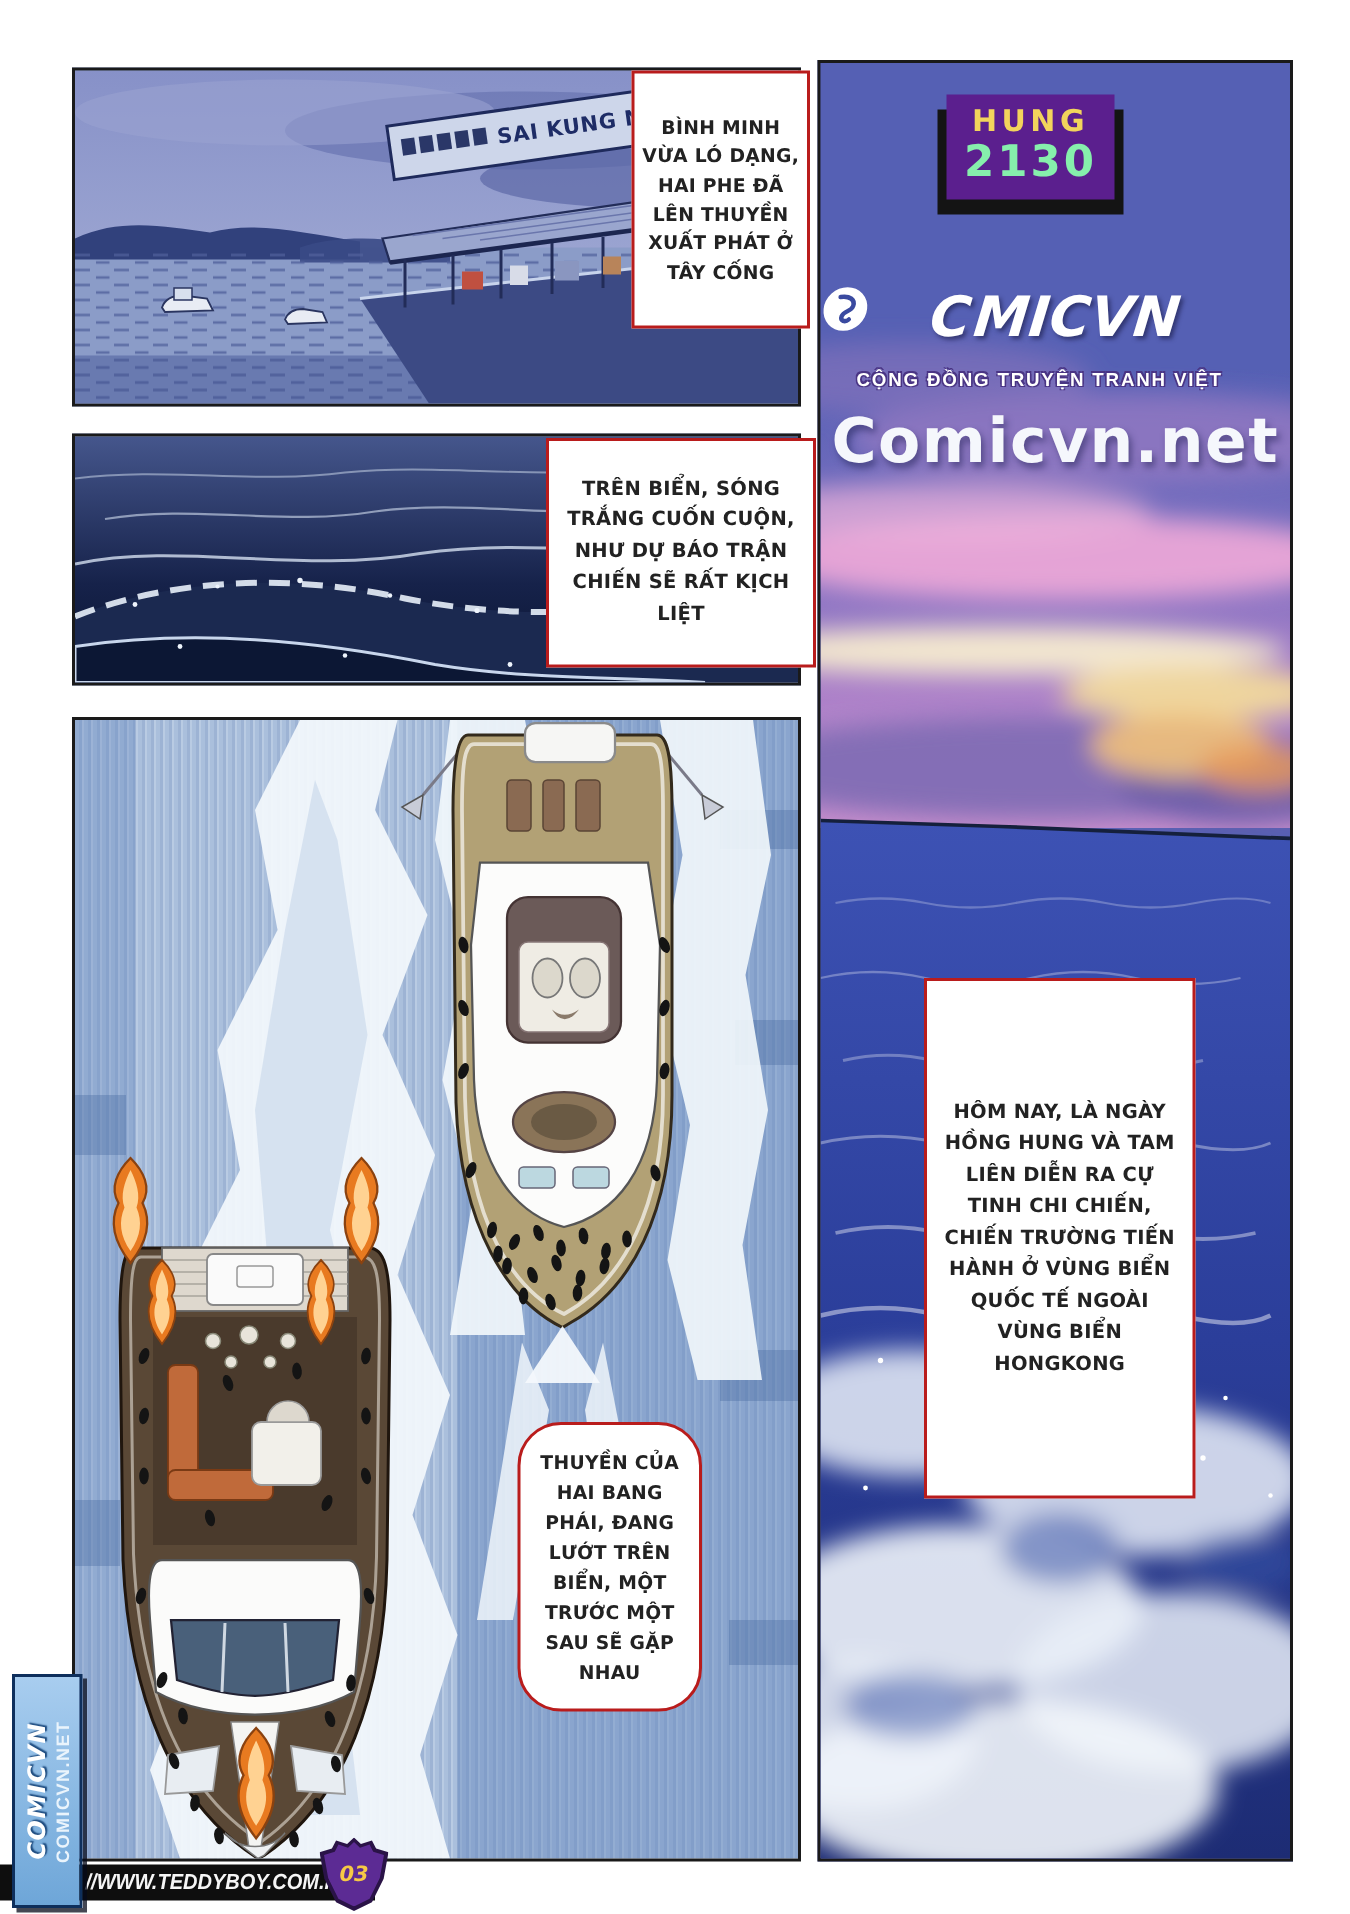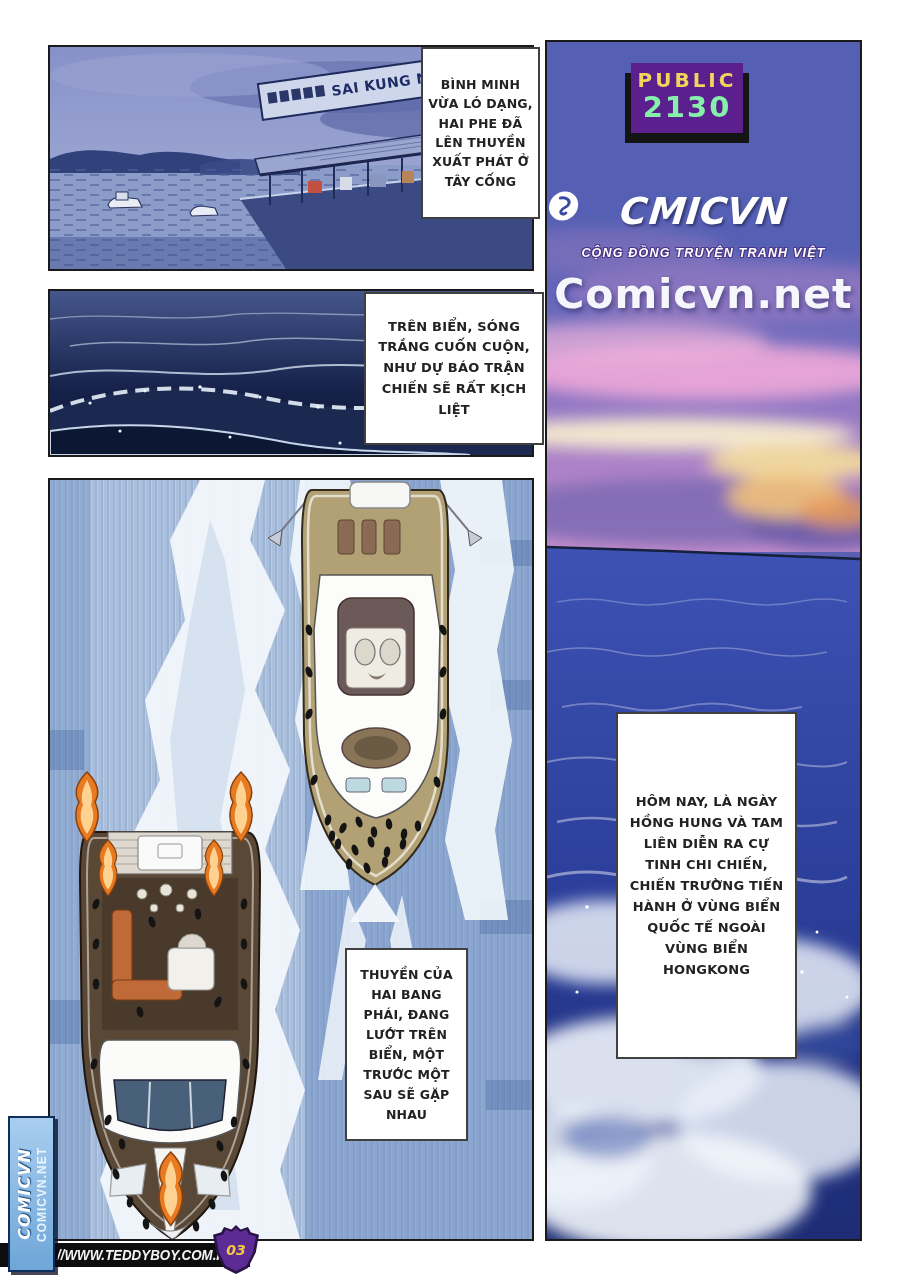--- a/index.html
+++ b/index.html
@@ -6,42 +6,42 @@
   #page{position:relative;width:900px;height:1276px;background:#ffffff;overflow:hidden;
         font-family:"Liberation Sans",sans-serif;margin:0 auto;}
   .panel{position:absolute;border:2px solid #1a1a1a;overflow:hidden;background:#8b9cc8;}
   #panel-pier{left:48px;top:45px;width:482px;height:222px;}
   #panel-storm{left:48px;top:289px;width:482px;height:164px;}
   #panel-boats{left:48px;top:478px;width:482px;height:759px;
      background:repeating-linear-gradient(90deg,#aabfdc 0 3px,#9db3d4 3px 5px,#b9cbe3 5px 6px);}
   #panel-sunset{left:545px;top:40px;width:313px;height:1197px;background:#5560b4;}
   .panel svg{position:absolute;left:0;top:0;display:block;}
 
-  .caption{position:absolute;background:#ffffff;border:2px solid #404040;z-index:6;
+  .caption{position:absolute;background:#ffffff;border:2px solid #b91c1c;z-index:6;
      display:flex;align-items:center;justify-content:center;text-align:center;
      font-family:"DejaVu Sans",sans-serif;font-weight:bold;color:#222;letter-spacing:.2px;}
   #cap-pier {left:421px;top:47px;width:107px;height:160px;font-size:12.5px;line-height:1.55;padding:4px;}
   #cap-storm{left:364px;top:292px;width:164px;height:137px;font-size:13px;line-height:1.6;padding:6px;}
-  #cap-boats{left:345px;top:948px;width:109px;height:179px;font-size:12.5px;line-height:1.6;padding:5px;}
-  #cap-sunset{left:616px;top:712px;width:161px;height:327px;font-size:13px;line-height:1.62;padding:8px;}
+  #cap-boats{left:345px;top:948px;width:109px;height:179px;font-size:12.5px;line-height:1.6;padding:5px;border-radius:29px;}
+  #cap-sunset{left:616px;top:652px;width:161px;height:327px;font-size:13px;line-height:1.62;padding:8px;}
 
   
   .badge-shadow{position:absolute;left:78px;top:31px;width:124px;height:70px;background:#141414;}
   .badge{position:absolute;left:84px;top:21px;width:112px;height:70px;background:#5b1f8e;
      text-align:center;padding-top:5px;box-sizing:border-box;}
   .issue-label{color:#f2d45c;font-size:20px;font-weight:bold;letter-spacing:3px;font-family:"DejaVu Sans",sans-serif;}
   .issue-number{color:#86efac;font-size:29px;font-weight:bold;letter-spacing:2px;margin-top:-2px;font-family:"DejaVu Sans",sans-serif;}
 
   
   .logo-row{position:absolute;top:148px;left:0;width:100%;display:flex;justify-content:center;
      align-items:center;gap:2px;color:#fff;font-weight:bold;font-style:italic;font-size:37px;
      transform:skewX(-6deg);text-shadow:2px 2px 3px rgba(20,20,60,.55);font-family:"DejaVu Sans",sans-serif;}
-  .tagline{position:absolute;top:204px;left:0;width:100%;text-align:center;font-size:12.5px;
-     font-weight:bold;color:#fff;letter-spacing:1.2px;font-style:italic;
-     text-shadow:1px 1px 0 #4a3584,-1px 1px 0 #4a3584,1px -1px 0 #4a3584,-1px -1px 0 #4a3584;}
+  .tagline{position:absolute;top:204px;left:0;width:100%;font-size:12.5px;
+     font-weight:bold;color:#fff;letter-spacing:1.2px;
+     text-shadow:1px 1px 0 #4a3584,-1px 1px 0 #4a3584,1px -1px 0 #4a3584,-1px -1px 0 #4a3584;padding-left:24px;}
   .website{position:absolute;top:228px;left:0;width:100%;text-align:center;font-size:41px;
      font-weight:bold;color:#f5f7fc;letter-spacing:1px;text-shadow:2px 3px 5px rgba(30,30,80,.5);
      font-family:"DejaVu Sans",sans-serif;}
 
   
   #footer-bar{position:absolute;left:0;top:1243px;width:250px;height:24px;background:#0e0e0e;
      display:flex;align-items:center;z-index:3;}
   .footer-url{color:#f5f5f5;font-style:italic;font-weight:bold;font-size:14.5px;white-space:nowrap;
      padding-left:62px;transform:scaleX(.92);transform-origin:left center;}
   #page-shield{position:absolute;left:213px;top:1225px;width:46px;height:49px;z-index:4;}
@@ -385,21 +385,21 @@
           <circle cx="85" cy="915" r="1.6"></circle>
           <circle cx="255" cy="930" r="1.8"></circle>
         <circle cx="160" cy="905" r="1.5"></circle>
           <circle cx="30" cy="950" r="1.6"></circle>
           <circle cx="300" cy="955" r="1.5"></circle>
       </g>
     </svg>
 
     <div class="badge-shadow"></div>
     <div class="badge">
-      <div class="issue-label">PUBLIC</div>
+      <div class="issue-label">HUNG</div>
       <div class="issue-number">2130</div>
     </div>
 
     <div class="logo-row">
       <span>C</span>
       <svg width="32" height="32" viewBox="0 0 32 32">
         <circle cx="16" cy="16" r="13" fill="#ffffff" stroke="#ffffff" stroke-width="3"></circle>
         <path d="M12,8 C18,7 22,10 21,14 C20,18 15,17 14,21 C13,24 17,25 19,23" fill="none" stroke="#3a4aa0" stroke-width="3" stroke-linecap="round"></path>
       </svg>
       <span>MICVN</span>

